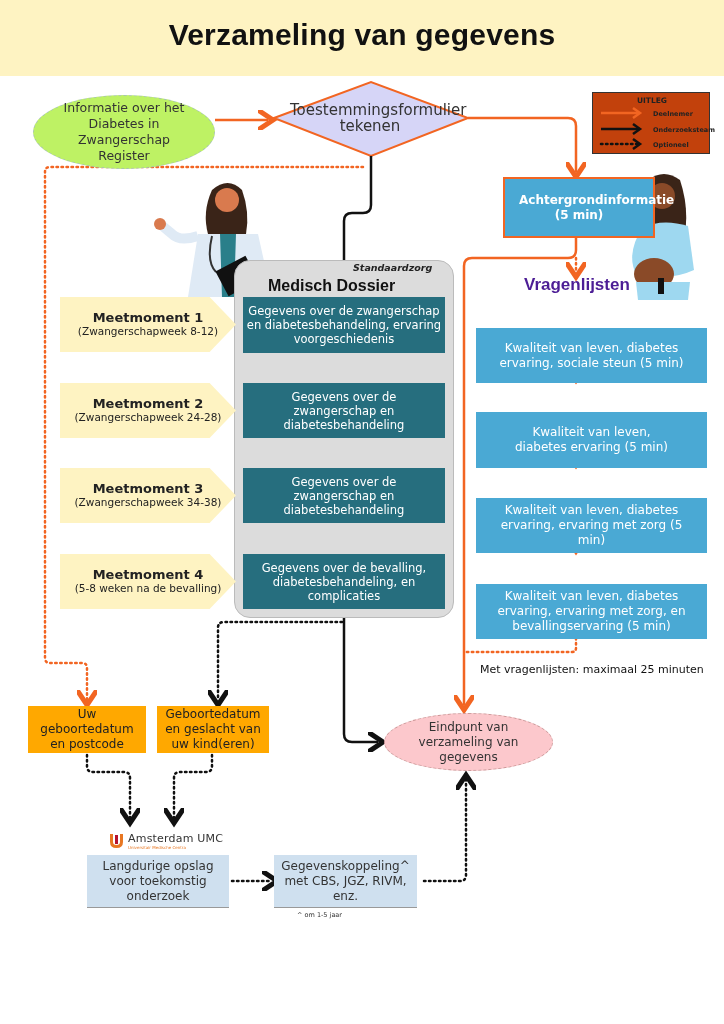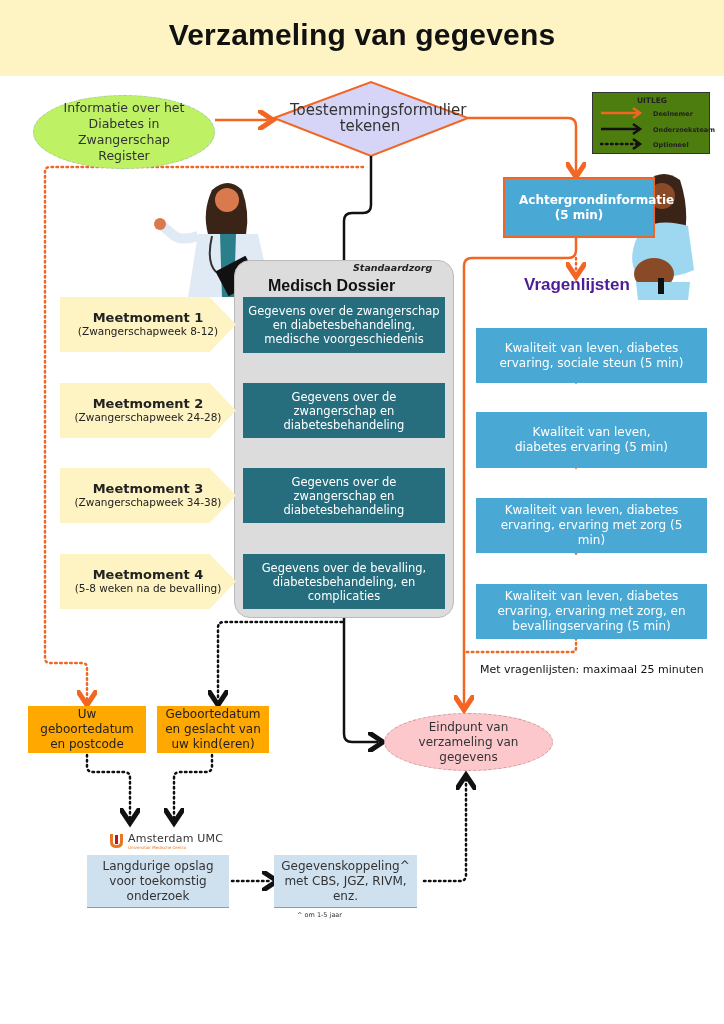--- a/index.html
+++ b/index.html
@@ -7,21 +7,21 @@
          font-family:"DejaVu Sans", sans-serif; color:#222; }
   .abs { position:absolute; }
   .header { left:0; top:0; width:724px; height:76px; background:#fef3c2; }
   .title { left:0; top:18px; width:724px; text-align:center; font-family:"Liberation Sans", sans-serif;
            font-weight:bold; font-size:30px; color:#111; letter-spacing:0.2px; }
   svg.lines { position:absolute; left:0; top:0; }
   .box { display:flex; align-items:center; justify-content:center; text-align:center; box-sizing:border-box; }
   .ellipse-info { left:33px; top:95px; width:182px; height:74px; border-radius:50%; background:#bef264;
                   border:1px dashed #a8c7aa; color:#333; font-size:12.5px; line-height:16px; }
   .diamond-label { left:290px; top:102px; width:160px; color:#333; font-size:15px; line-height:16px; text-align:center; }
-  .legend { left:592px; top:92px; width:118px; height:62px; border:1.5px solid #333; background:#4d7c0f; box-sizing:border-box; }
+  .legend { left:592px; top:92px; width:118px; height:62px; border:1.5px solid #333; background:#c2410c; box-sizing:border-box; }
   .legend-title { left:0; top:3px; width:118px; text-align:center; font-size:7.5px; font-weight:bold; }
   .legend-item { font-size:6.5px; font-weight:bold; left:52px;padding-left:8px; }
   .achter { left:503px; top:177px; width:152px; height:61px; background:#4aa9d4; border:2.5px solid #f26522;
             color:#fff; font-weight:bold; font-size:12px; line-height:15px; }
   .vragen-title { left:524px; top:275px; font-family:"Liberation Sans", sans-serif; font-weight:bold; font-size:17px; color:#4c1d95; }
   .vbox { left:476px; width:231px; background:#4aa9d4; color:#fff; font-size:12px; line-height:15px;margin-top:32px; }
   .dossier-bg { left:234px; top:260px; width:220px; height:358px; background:#dcdcdc; border-radius:16px; border:1px solid #bbb; box-sizing:border-box; }
   .standaard { left:353px; top:262px; font-size:9.5px; font-style:italic; font-weight:bold; color:#222; }
   .dossier-title { left:268px; top:277px; font-family:"Liberation Sans", sans-serif; font-weight:bold; font-size:16px; color:#111; }
   .dbox { left:243px; width:202px; background:#266e7e; color:#fff; font-size:11.5px; line-height:14px; }
@@ -145,21 +145,21 @@
     <span style="width:205px">Kwaliteit van leven, diabetes ervaring, ervaring met zorg (5 min)</span>
   </div>
 <div class="abs box vbox" style="top:552px;height:55px">
     <span style="width:190px">Kwaliteit van leven, diabetes ervaring, ervaring met zorg, en bevallingservaring (5 min)</span>
   </div>
 
 <div class="abs dossier-bg"></div>
 <div class="abs standaard">Standaardzorg</div>
 <div class="abs dossier-title">Medisch Dossier</div>
 <div class="abs box dbox" style="top:297px;height:56px">
-    <span style="width:198px">Gegevens over de zwangerschap en diabetesbehandeling, medische voorgeschiedenis</span>
+    <span style="width:198px">Gegevens over de zwangerschap en diabetesbehandeling, ervaring voorgeschiedenis</span>
   </div>
 <div class="abs box dbox" style="top:383px;height:55px">
     <span style="width:185px">Gegevens over de zwangerschap en diabetesbehandeling</span>
   </div>
 <div class="abs box dbox" style="top:468px;height:55px">
     <span style="width:185px">Gegevens over de zwangerschap en diabetesbehandeling</span>
   </div>
 <div class="abs box dbox" style="top:554px;height:55px">
     <span style="width:170px">Gegevens over de bevalling, diabetesbehandeling, en complicaties</span>
   </div>

